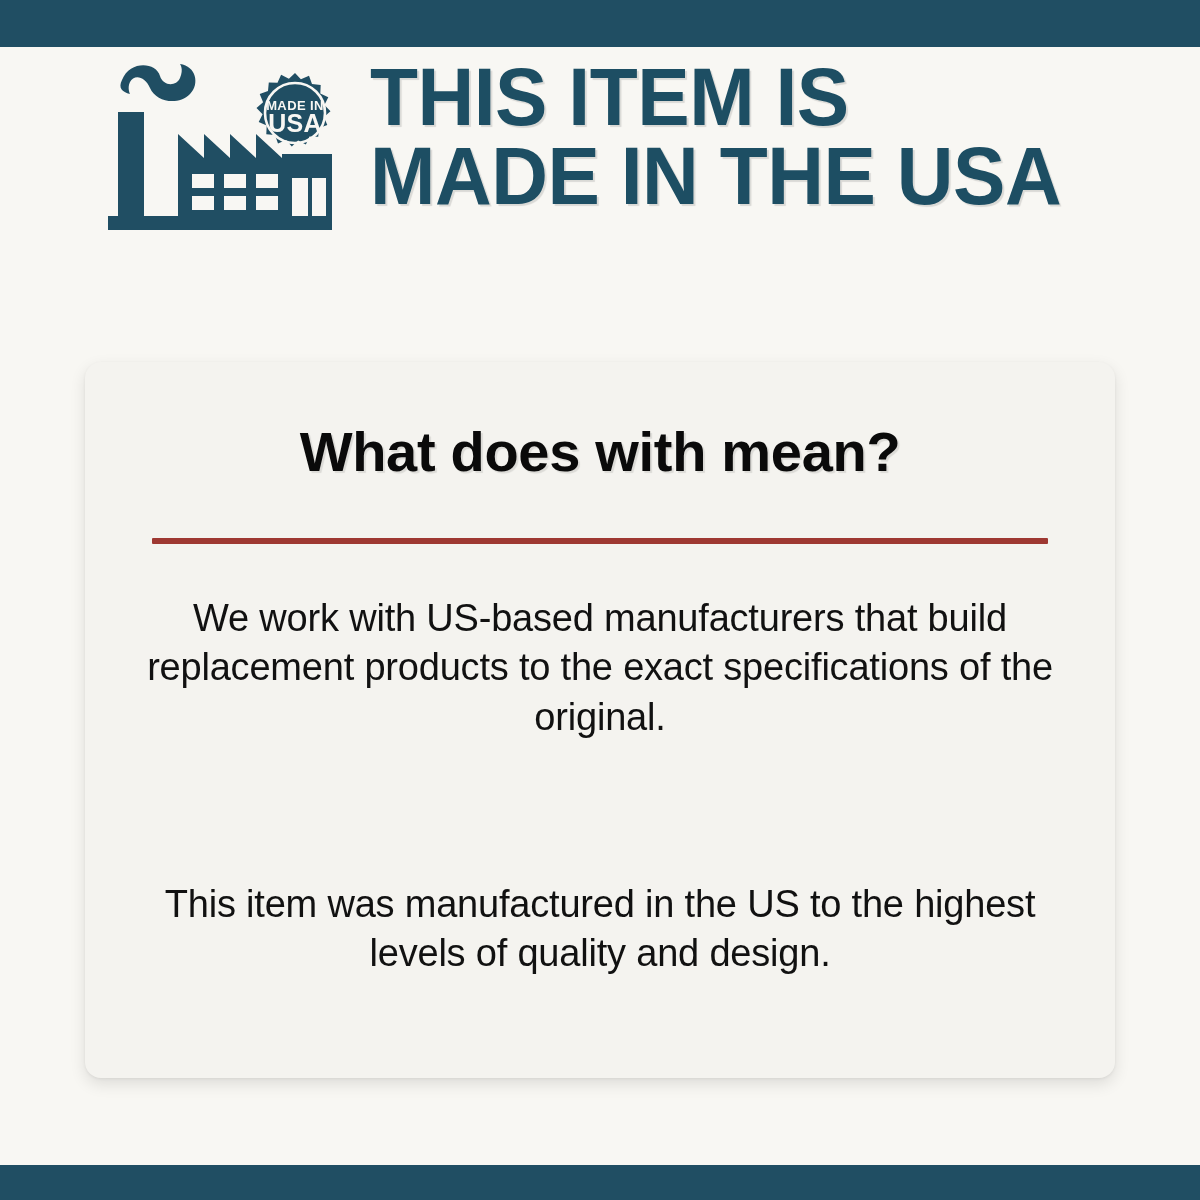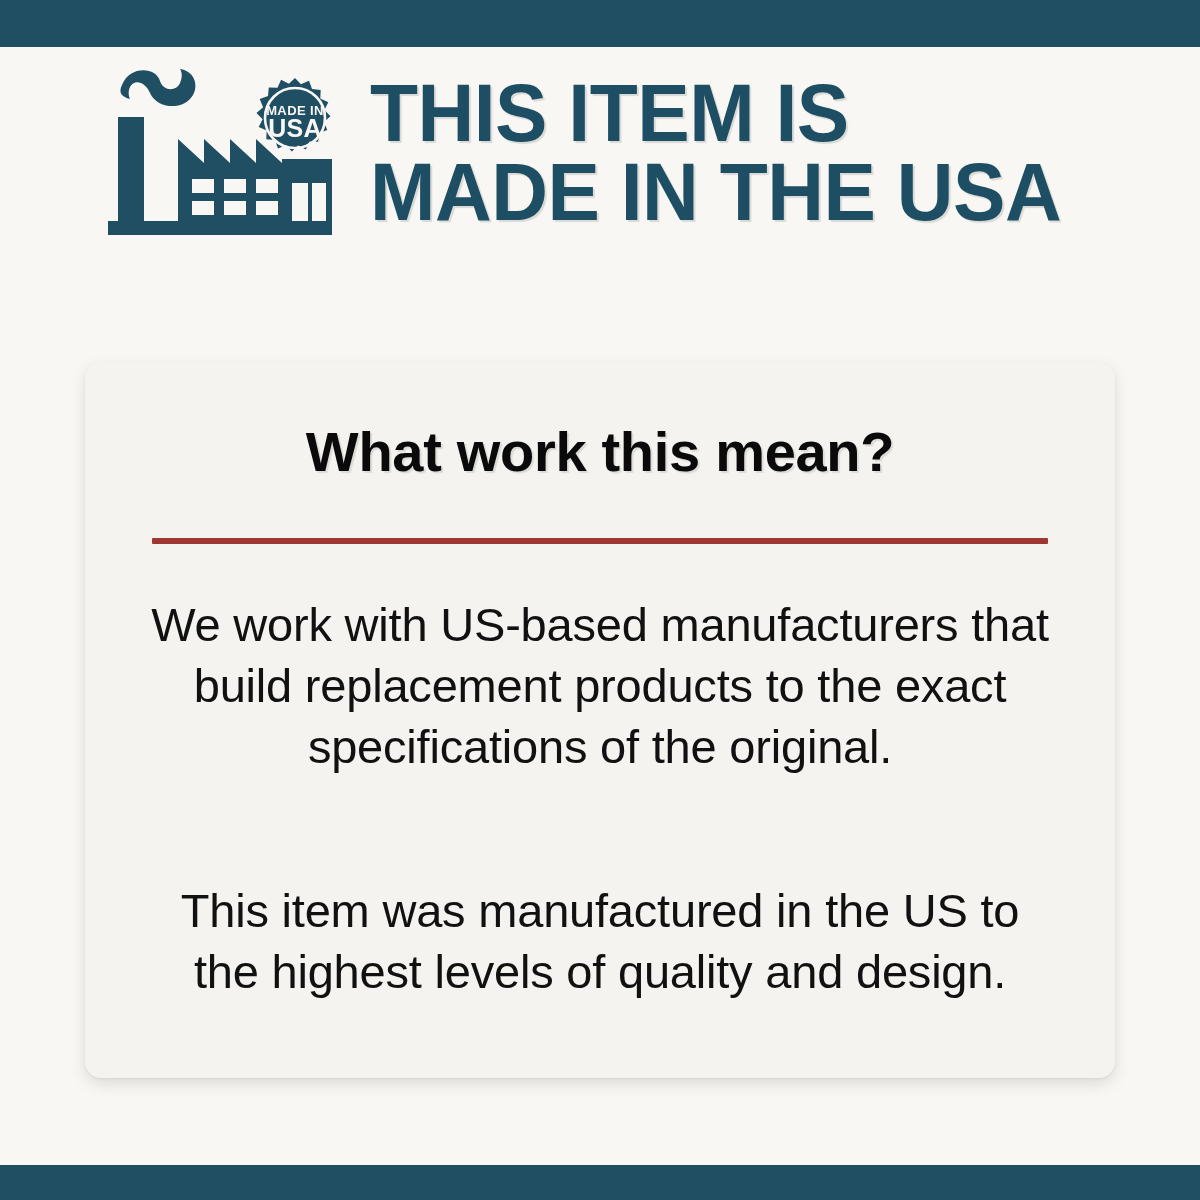--- a/index.html
+++ b/index.html
@@ -36,21 +36,21 @@
   }
 
   
   .header {
     position: absolute;
     top: 58px;
     left: 100px;
     width: 1060px;
     height: 190px;
     display: flex;
-    align-items: center;
+    align-items: flex-start;
     gap: 30px;
   }
   .logo-mark {
     width: 240px;
     height: 180px;
     flex: 0 0 240px;
     position: relative;
   }
   .logo-mark svg { display: block; }
 
@@ -107,21 +107,21 @@
   }
 
   .body-copy {
     position: absolute;
     left: 60px;
     width: 910px;
     text-align: center;
     color: #111111;
     font-family: "Liberation Sans Narrow", "Liberation Sans", sans-serif;
     font-weight: normal;
-    font-size: 47px;
+    font-size: 38px;
     line-height: 1.30;
     letter-spacing: -0.2px;
   }
   .para-1 { top: 232px; }
   .para-2 { top: 518px; text-align: center; }
 </style>
 </head>
 <body>
 
 <div class="bar bar-top"></div>
@@ -180,19 +180,19 @@
     </svg>
   </div>
 
   <div class="headline">
     <span class="line">THIS ITEM IS</span>
     <span class="line">MADE IN THE USA</span>
   </div>
 </div>
 
 <div class="card">
-  <div class="card-title">What work this mean?</div>
+  <div class="card-title">What does with mean?</div>
   <div class="divider"></div>
   <div class="body-copy para-1">We work with US-based manufacturers that build replacement products to the exact specifications of the original.</div>
   <div class="body-copy para-2">This item was manufactured in the US to the highest levels of quality and design.</div>
 </div>
 
 <div class="bar bar-bottom"></div>
 
 </body></html>

